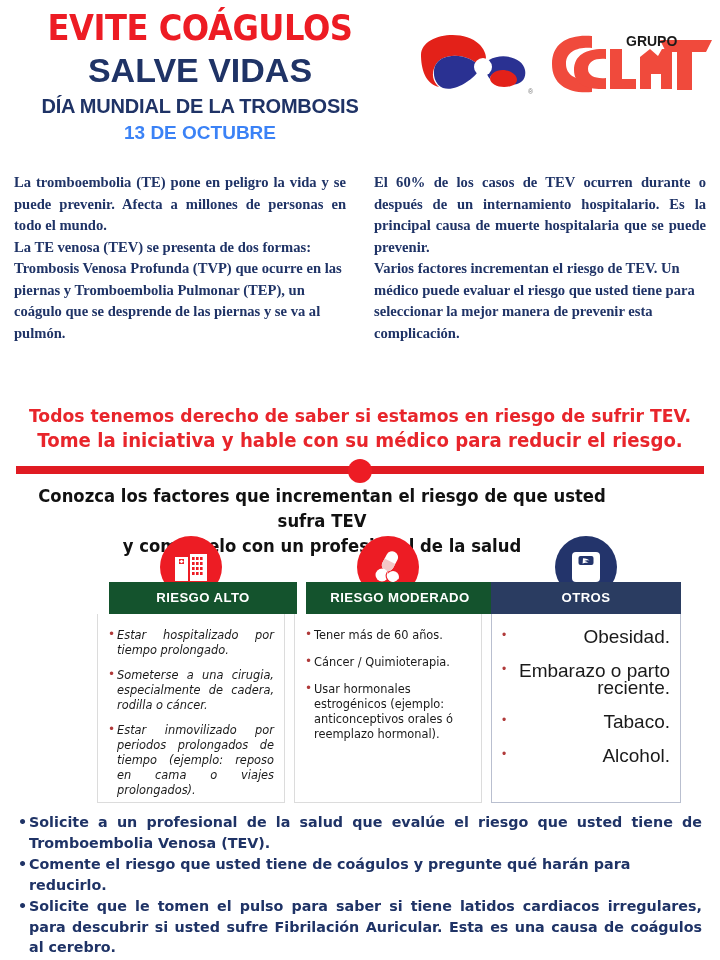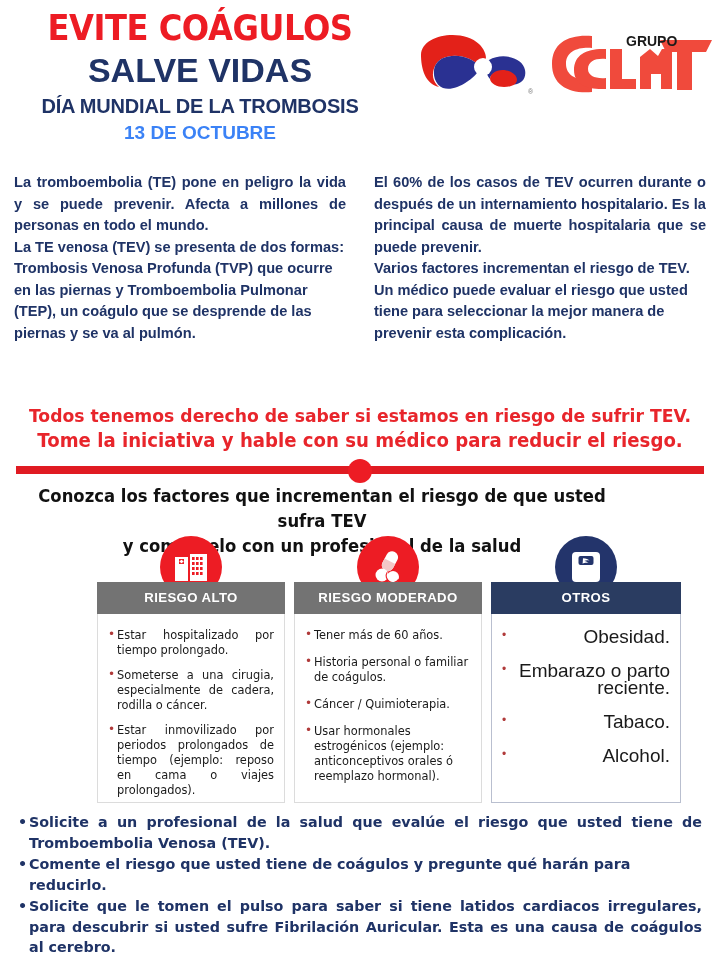--- a/index.html
+++ b/index.html
@@ -37,21 +37,21 @@
   .logos { position: absolute; right: 6px; top: 22px; display: flex; align-items: center; gap: 8px; }
   .logo-wtd { width: 125px; height: 80px; }
   .logo-claht { width: 170px; height: 76px; }
 
   
   .cols { position: absolute; top: 172px; left: 0; width: 720px; display: flex; }
   .col { width: 360px; padding: 0 14px; }
   .col p {
     color: #1F3366; font-weight: bold; font-size: 14.6px;
     line-height: 21.5px; text-align: justify;
-    font-family: Liberation Sans, sans-serif;
+    font-family: Liberation Serif, serif;
   }
   .col p.last { text-align: left; }
 
   
   .cta { position: absolute; top: 403px; left: 0; width: 720px; text-align: center; }
   .cta div {
     color: #E8252B; font-weight: bold;
     font-family: "DejaVu Sans", sans-serif;
     transform: scaleX(0.93); transform-origin: center;
   }
@@ -81,21 +81,21 @@
     display: flex; align-items: center; justify-content: center;
   }
   .icon-circle.red { background: #ED1C24; }
   .icon-circle.navy { background: #23346B; }
   .card-head {
     position: absolute; top: 46px; left: 0; width: 100%;
     height: 32px; line-height: 32px; text-align: center;
     color: #ffffff; font-weight: bold; font-size: 13.2px;
     letter-spacing: 0.4px;
   }
-  .card-head.red { background: #737373; }
+  .card-head.red { background: #14532d; margin-left: 12px; }
   .card-head.navy { background: #2A3C61; }
   .card-body {
     position: absolute; top: 78px; left: 0; width: 100%;
     height: 189px; background: #ffffff;
     border: 1px solid #dcdcdc; border-top: none;
     padding: 14px 10px 8px 10px;
   }
   .card.otros .card-body { border-color: #b9bfcf; }
   .card-body ul { list-style: none; }
   .card-body li {
@@ -105,21 +105,21 @@
   }
   .card-body li::before {
     content: "\2022"; position: absolute; left: 0; top: -1px;
     color: #B03A3A; font-size: 12px;
   }
   .card.otros .card-body li {
     font-size: 19px; line-height: 17px; margin-bottom: 17px;
     font-family: Liberation Sans, sans-serif;
     text-align: right;
   }
-  .card.alto .card-body li { text-align: justify; }
+  .card.alto .card-body li { text-align: justify; font-style: italic; }
   .card.mod .card-body li { margin-bottom: 12px; }
 
   
   .bottom { position: absolute; top: 812px; left: 0; width: 720px; padding: 0 18px; }
   .bottom li {
     list-style: none; color: #1F3366; font-weight: bold;
     font-size: 14.3px; line-height: 20.5px; text-align: justify;
     position: relative; padding-left: 11px; margin-bottom: 1px;
     font-family: "DejaVu Sans", sans-serif;
   }
@@ -240,21 +240,20 @@
           </g>
           <circle cx="11" cy="25" r="6.5" fill="#ffffff"></circle>
           <circle cx="22" cy="27" r="6" fill="#ffffff"></circle>
           <path d="M16.2 22.3 A6 6 0 0 0 27.6 29.4" fill="none" stroke="#ED1C24" stroke-width="1.1"></path>
         </svg>
       </div>
       <div class="card-head red">RIESGO MODERADO</div>
       <div class="card-body">
         <ul>
           <li>Tener más de 60 años.</li>
-          <li>Historia personal o familiar de coágulos.</li>
           <li>Cáncer / Quimioterapia.</li>
           <li>Usar hormonales estrogénicos (ejemplo: anticonceptivos orales ó reemplazo hormonal).</li>
         </ul>
       </div>
     </div>
 
     <div class="card otros wide">
       <div class="icon-circle navy">
         <svg width="30" height="32" viewBox="0 0 30 32">
           <rect x="1" y="1" width="28" height="30" rx="4" fill="#ffffff"></rect>

